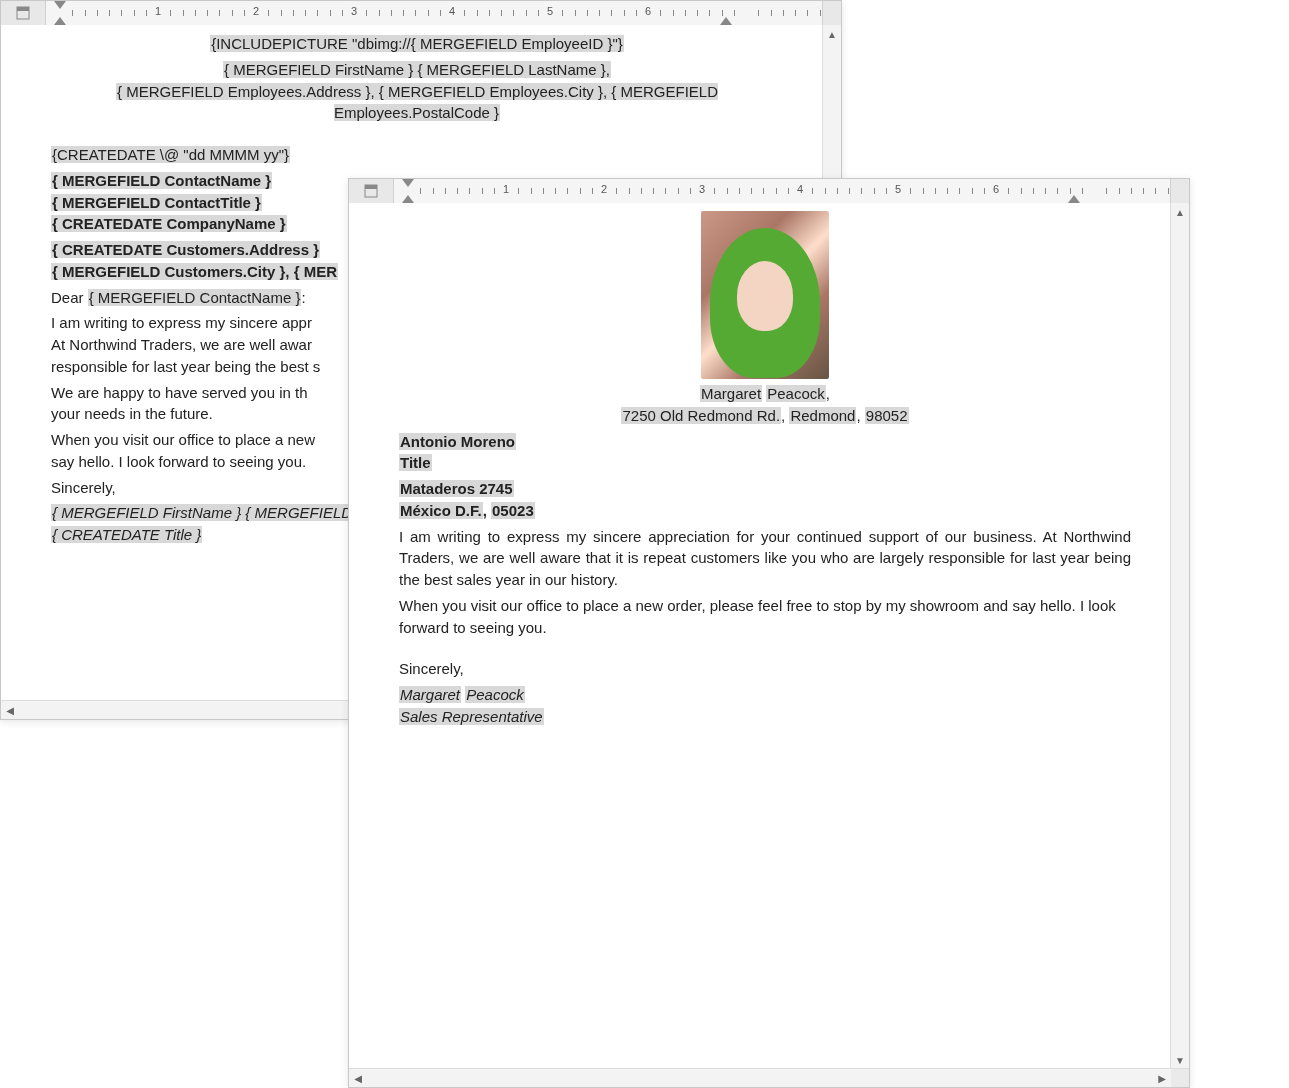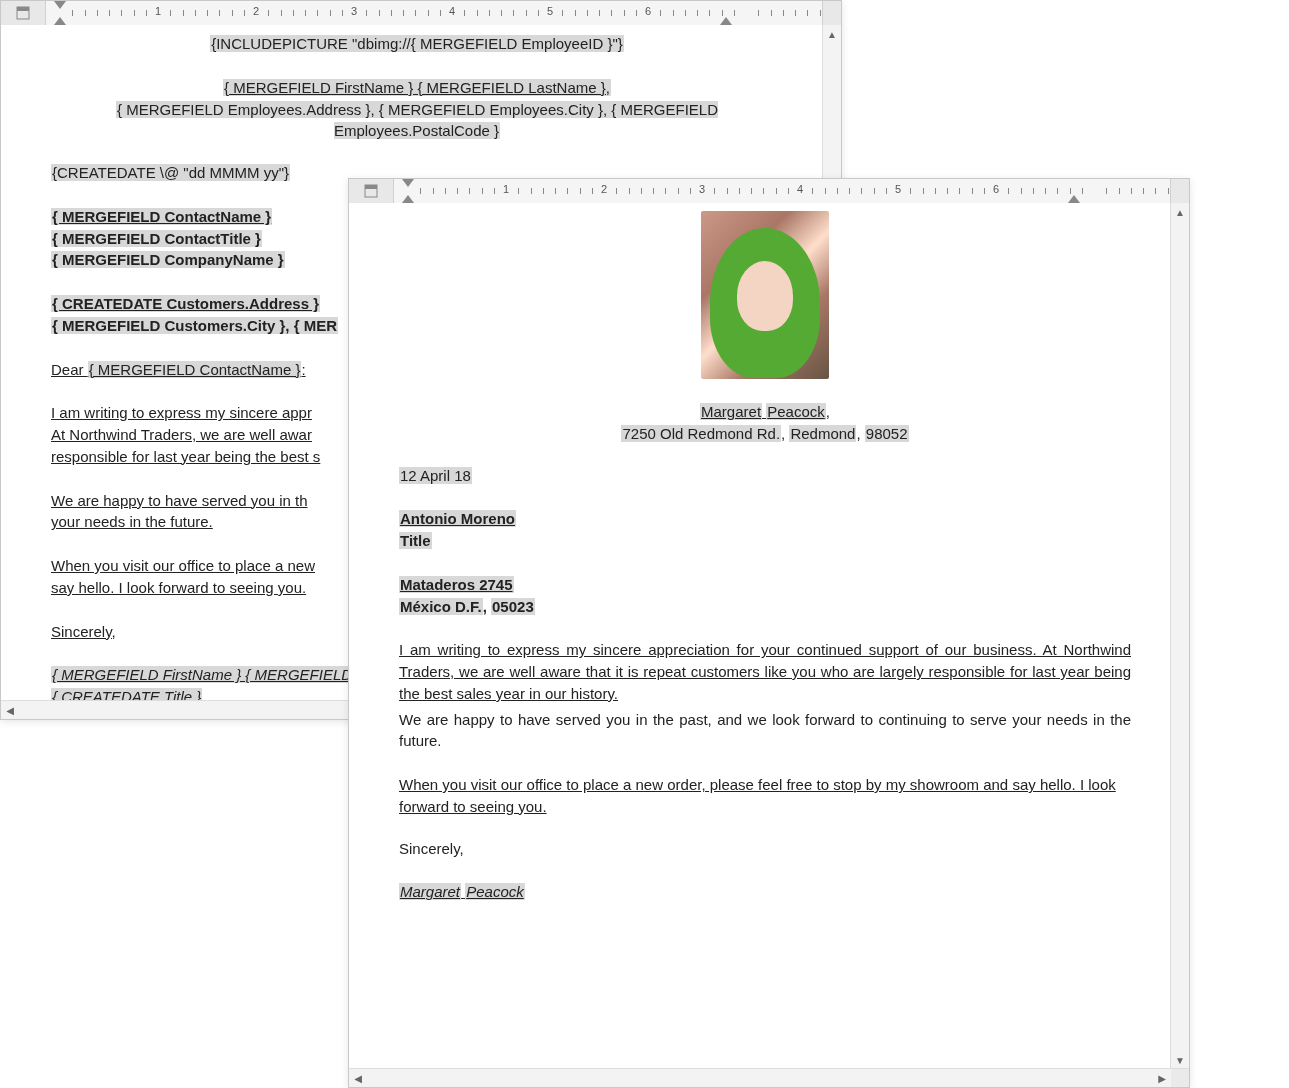--- a/index.html
+++ b/index.html
@@ -153,21 +153,21 @@
     font-size: 15px;
     line-height: 1.45;
   }
   .hl {
     background: #d8d8d8;
     padding: 0 1px;
   }
   .center { text-align: center; }
   .bold { font-weight: 600; }
   .italic { font-style: italic; }
-  .mt { margin-top: 22px; text-decoration: underline; }
+  .mt { margin-top: 4px; }
   .mt2 { margin-top: 20px; }
   .just { text-align: justify; }
 
   .photo {
     width: 128px;
     height: 168px;
     margin: 0 auto;
     display: block;
     background: linear-gradient(135deg,#c98 0%, #a76 30%, #fedecb 50%, #a76 70%, #654 100%);
     border-radius: 2px;
@@ -275,21 +275,21 @@
 
   <div class="page">
     <div class="center"><span class="hl">{INCLUDEPICTURE "dbimg://{ MERGEFIELD EmployeeID }"}</span></div>
     <div class="center mt"><span class="hl">{ MERGEFIELD FirstName } { MERGEFIELD LastName },</span></div>
     <div class="center"><span class="hl">{ MERGEFIELD Employees.Address }, { MERGEFIELD Employees.City }, { MERGEFIELD Employees.PostalCode }</span></div>
 
     <div class="mt2"><span class="hl">{CREATEDATE  \@ "dd MMMM yy"}</span></div>
 
     <div class="mt bold"><span class="hl">{ MERGEFIELD ContactName }</span></div>
     <div class="bold"><span class="hl">{ MERGEFIELD ContactTitle }</span></div>
-    <div class="bold"><span class="hl">{ MERGEFIELD CompanyName }</span></div>
+    <div class="bold"><span class="hl">{ CREATEDATE CompanyName }</span></div>
 
     <div class="mt bold"><span class="hl">{ CREATEDATE Customers.Address }</span></div>
     <div class="bold"><span class="hl">{ MERGEFIELD Customers.City }, { MER</span></div>
 
     <div class="mt">
       <span>Dear </span><span class="hl">{ MERGEFIELD ContactName }</span><span>:</span>
     </div>
 
     <div class="mt">
       <div>I am writing to express my sincere appr</div>
@@ -404,41 +404,40 @@
       <div class="photo"></div>
     </div>
     <div class="center mt">
       <span class="hl">Margaret</span>
       <span class="hl">Peacock</span><span>,</span>
     </div>
     <div class="center">
       <span class="hl">7250 Old Redmond Rd.</span><span>, </span><span class="hl">Redmond</span><span>, </span><span class="hl">98052</span>
     </div>
 
-    <div class="mt2"><span class="hl">12 April 18</span></div>
 
     <div class="mt bold"><span class="hl">Antonio Moreno</span></div>
     <div class="bold"><span class="hl">Title</span></div>
 
     <div class="mt bold"><span class="hl">Mataderos  2745</span></div>
     <div class="bold">
       <span class="hl">México D.F.</span><span>, </span><span class="hl">05023</span>
     </div>
 
 
     <div class="mt just">I am writing to express my sincere appreciation for your continued support of our business. At Northwind Traders, we are well aware that it is repeat customers like you who are largely responsible for last year being the best sales year in our history.</div>
-    <div class="just" style="margin-top:4px">We are happy to have served you in the past, and we look forward to continuing to serve your needs in the future.</div>
     <div class="mt">When you visit our office to place a new order, please feel free to stop by my showroom and say hello. I look forward to seeing you.</div>
 
     <div class="mt2">Sincerely,</div>
 
     <div class="mt italic">
       <span class="hl">Margaret</span>
       <span class="hl">Peacock</span>
     </div>
+    <div class="italic"><span class="hl">Sales Representative</span></div>
   </div>
 
   <div class="vscroll">
     <div class="arrow-up">▲</div>
     <div class="arrow-down">▼</div>
   </div>
   <div class="hscroll">
     <div class="arrow-left">◀</div>
     <div class="arrow-right">▶</div>
     <div class="corner"></div>

